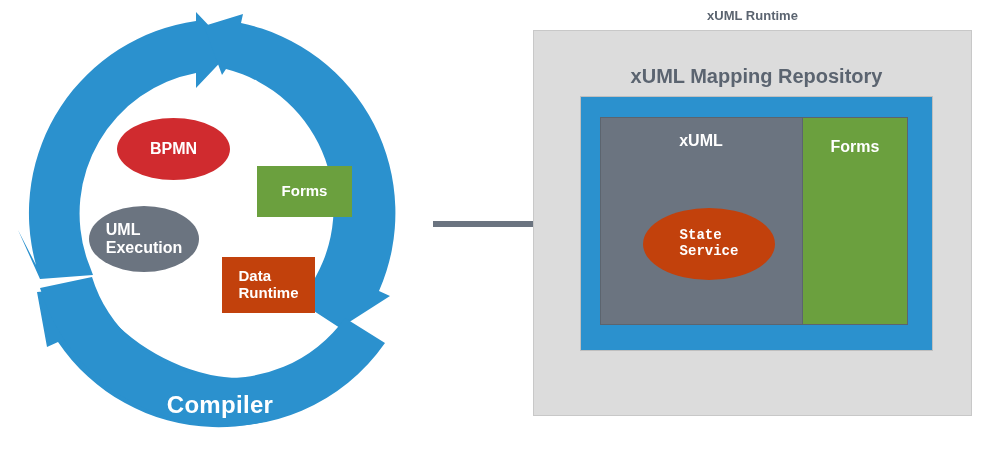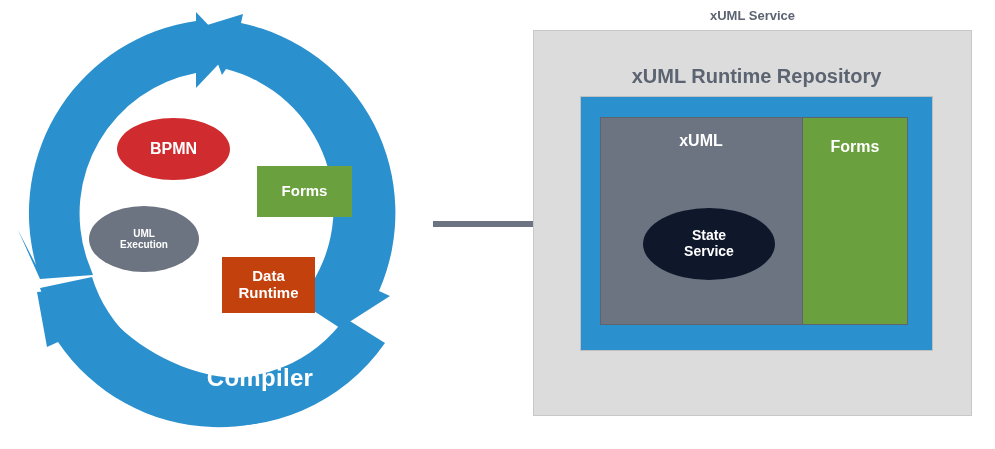--- a/index.html
+++ b/index.html
@@ -12,48 +12,46 @@
   }
   .stage{position:absolute;left:0;top:0;width:995px;height:449px;}
 
   
   #compiler-wheel{position:absolute;left:0;top:0;width:440px;height:449px;}
   #compiler-wheel svg{display:block;}
 
   .wheel-label{
     position:absolute;
     left:0;width:440px;
-    top:364px;
+    top:391px;
     text-align:center;
     color:#ffffff;
     font-size:24px;
     font-weight:bold;
     letter-spacing:.3px;
     pointer-events:none;
-    margin-left:40px;
   }
 
   
   .node{
     position:absolute;
     display:flex;align-items:center;justify-content:center;
-    text-align:center;
     color:#ffffff;
     font-weight:bold;
     line-height:1.12;
   }
   .ellipse{border-radius:50%;}
 
   #node-bpmn{
     left:117px;top:118px;width:113px;height:62px;
     background:#d02b2f;font-size:16px;
   }
   #node-uml-execution{
     left:89px;top:206px;width:110px;height:66px;
-    background:#6b7480;font-size:10px;
+    background:#6b7480;font-size:16px;
   }
   #node-forms-left{
     left:257px;top:166px;width:95px;height:51px;
     background:#6ba03e;font-size:15px;
   }
   #node-data-mapping{
     left:222px;top:257px;width:93px;height:56px;
     background:#c2410c;font-size:15px;
   }
 
@@ -120,21 +118,21 @@
   #forms-label-right{
     position:absolute;
     left:802px;top:138px;width:106px;
     text-align:center;
     color:#ffffff;
     font-size:16px;
     font-weight:bold;
   }
   #node-state-machine{
     left:643px;top:208px;width:132px;height:72px;
-    background:#0f172a;font-size:14px;
+    background:#c2410c;font-size:14px;font-family:Liberation Mono, monospace;
   }
 </style>
 </head>
 <body>
 
 <div class="stage">
 
   <div id="compiler-wheel">
     <svg width="440" height="449" viewBox="0 0 440 449" xmlns="http://www.w3.org/2000/svg">
       <g fill="#2b91ce">
@@ -205,25 +203,25 @@
     </span>
   </div>
 
   <div id="flow-arrow">
     <svg width="155" height="40" viewBox="0 0 155 40" xmlns="http://www.w3.org/2000/svg">
       <rect x="3" y="16" width="118" height="6" fill="#6b7480"></rect>
       <polygon points="112,5 148,19 112,33" fill="#6b7480"></polygon>
     </svg>
   </div>
 
-  <div id="runtime-title">xUML Service</div>
+  <div id="runtime-title">xUML Runtime</div>
 
   <div id="runtime-panel"></div>
 
-  <div id="repository-title">xUML Runtime Repository</div>
+  <div id="repository-title">xUML Mapping Repository</div>
 
   <div id="repository-box"></div>
 
   <div id="xuml-box"></div>
   <div id="xuml-label">xUML</div>
 
   <div id="forms-box-right"></div>
   <div id="forms-label-right">Forms</div>
 
   <div class="node ellipse" id="node-state-machine">

